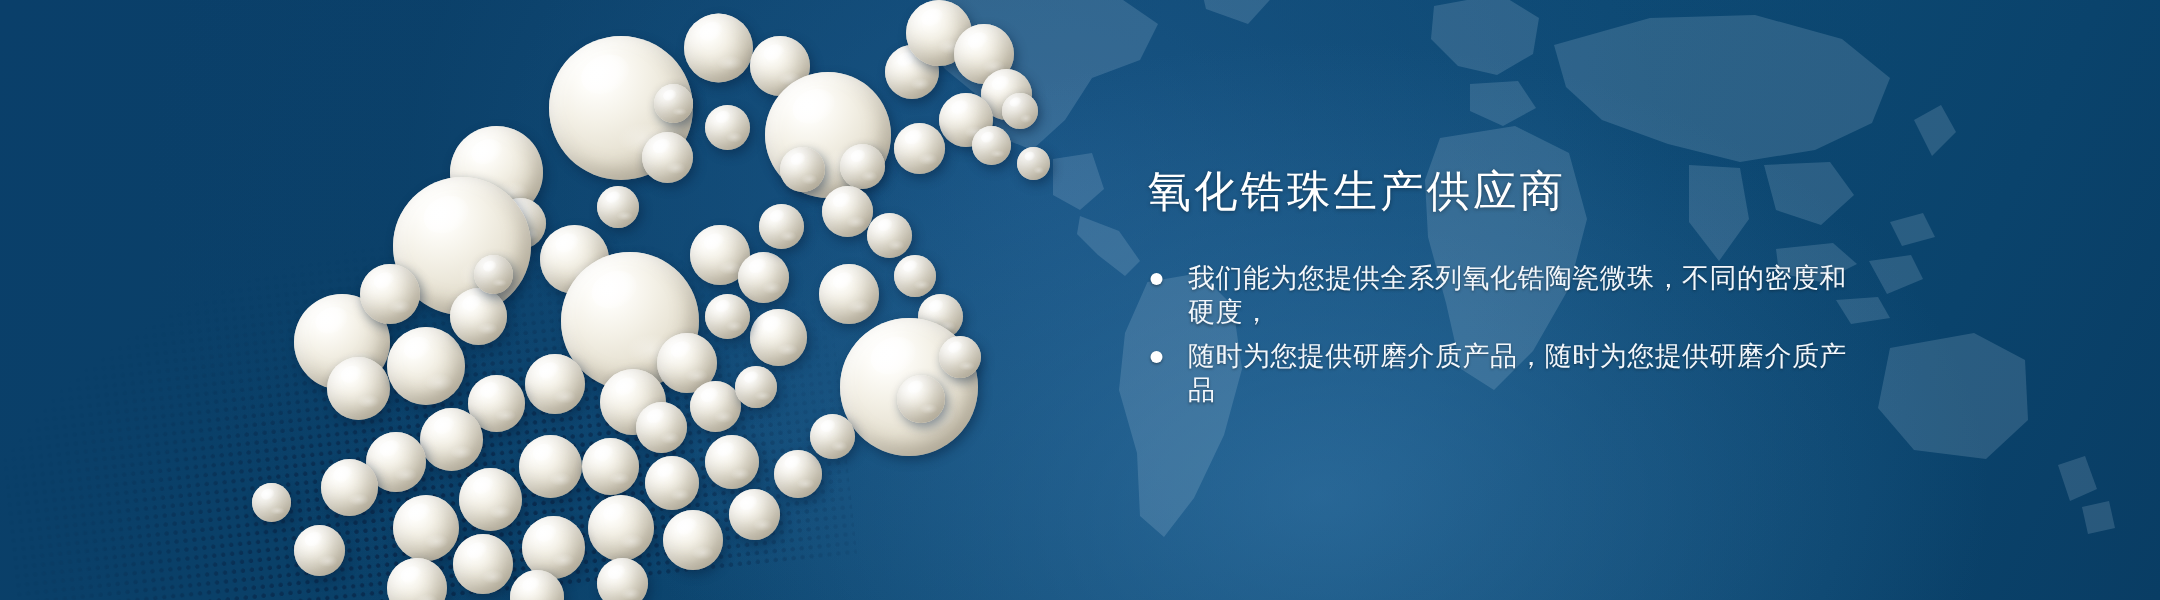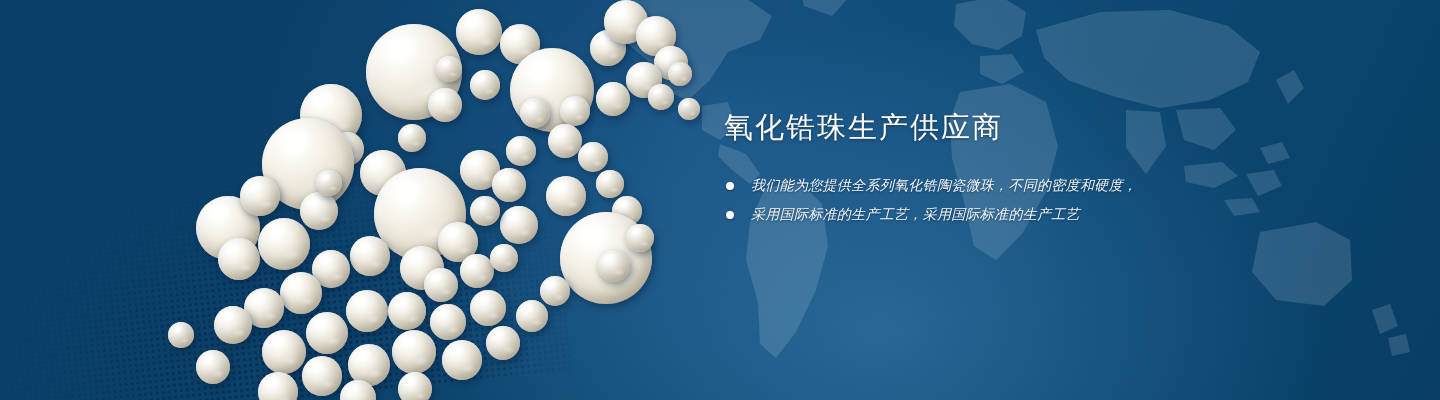--- a/index.html
+++ b/index.html
@@ -74,46 +74,45 @@
     position:absolute;
     left:48%; top:60%;
     width:36%; height:22%;
     border-radius:50%;
     background:radial-gradient(ellipse at 50% 50%, rgba(255,255,255,0.34) 0%, rgba(255,255,255,0) 72%);
   }
 
   
   .content {
     position:absolute;
-    left:724px; top:108px;
+    left:765px; top:108px;
     width:470px;
   }
   .title {
     color:#ffffff;
     font-size:29px;
     line-height:38px;
     letter-spacing:2px;
     font-weight:400;
     text-shadow:0 1px 3px rgba(0,0,0,0.38);
     white-space:nowrap;
   }
   .bullets {
     margin-top:28px;
     list-style:none;
   }
   .bullet {
     position:relative;
     padding-left:27px;
     color:#f3f7fb;
-    font-size:14px;
+    font-size:18px;
     line-height:23px;
     letter-spacing:0.3px;
     margin-bottom:6px;
     text-shadow:0 1px 2px rgba(0,0,0,0.40);
-    font-style:italic;
   }
   .bullet:last-child { margin-bottom:0; }
   .dot {
     position:absolute;
     left:2px; top:8px;
     width:8px; height:8px;
     border-radius:50%;
     background:#ffffff;
     box-shadow:0 1px 2px rgba(0,0,0,0.35);
   }
@@ -242,18 +241,18 @@
 
   <div class="content">
     <div class="title">氧化锆珠生产供应商</div>
     <ul class="bullets">
         <li class="bullet">
           <span class="dot"></span>
           <span class="bullet-line">我们能为您提供全系列氧化锆陶瓷微珠，不同的密度和硬度，</span>
         </li>
         <li class="bullet">
           <span class="dot"></span>
-          <span class="bullet-line">采用国际标准的生产工艺，采用国际标准的生产工艺</span>
+          <span class="bullet-line">随时为您提供研磨介质产品，随时为您提供研磨介质产品</span>
         </li>
       </ul>
   </div>
 
 </div>
 
 </body></html>

